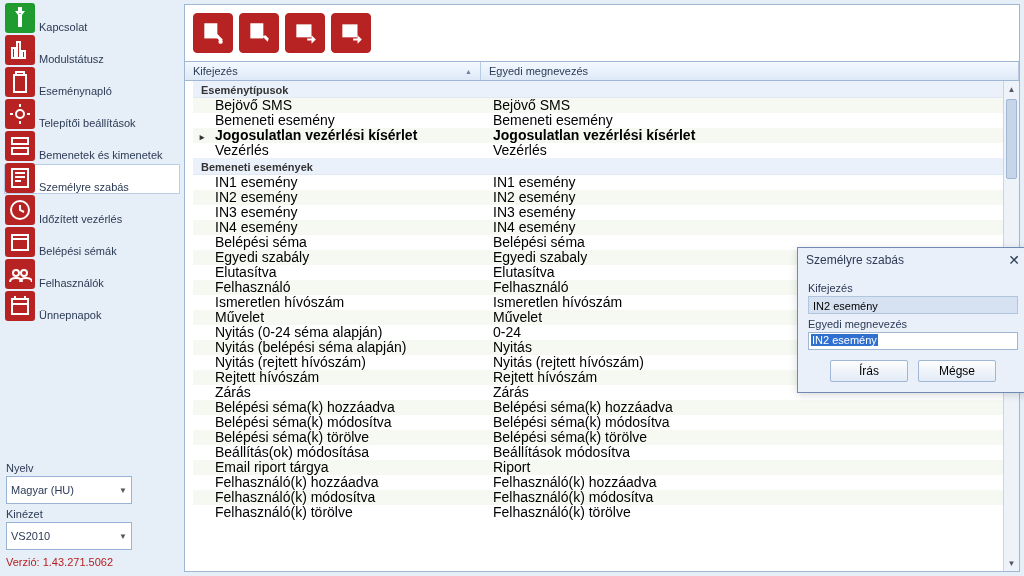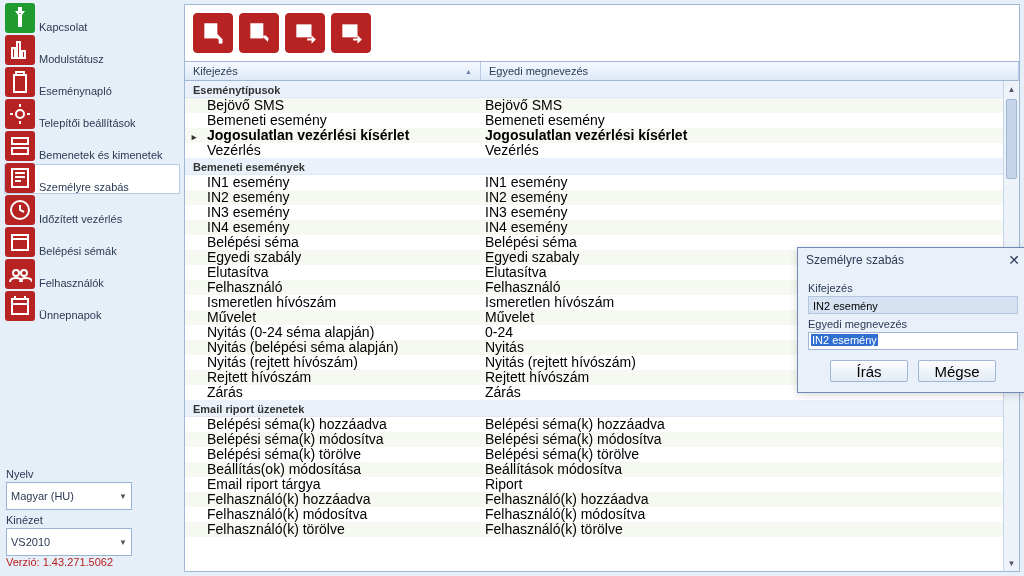--- a/index.html
+++ b/index.html
@@ -12,35 +12,35 @@
   .nav-item { display: flex; align-items: flex-end; height: 30px; border: 1px solid transparent; cursor: pointer; }
   .nav-item.selected { background: #fff; border: 1px solid #b9cde6; }
   .nav-icon { width: 30px; height: 30px; margin: 0 4px 0 0; display: flex; align-items: center; justify-content: center; border-radius: 3px; }
   .nav-icon svg { width: 24px; height: 24px; }
   .nav-label { color: #2b3a55; }
 
   .sidebar-bottom { margin-top: auto; padding: 4px 2px; color: #2b3a55; }
   .sb-label { margin: 4px 0 2px; }
   .sb-select { width: 126px; height: 28px; border: 1px solid #99b3d4; background: #fff; display: flex; align-items: center; padding: 0 4px; justify-content: space-between; }
   .sb-select::after { content: "▼"; font-size: 8px; color: #555; }
-  .version { color: #b81d1d; font-size: 11px; }
+  .version { margin-top: 6px; color: #b81d1d; font-size: 11px; }
 
   
   .main { flex: 1; border: 1px solid #9fb6d4; background: #fff; margin: 4px 4px 4px 0; position: relative; display: flex; flex-direction: column; }
   .toolbar { display: flex; gap: 6px; padding: 8px; }
   .tbtn { width: 40px; height: 40px; border: 1px solid #b72323; background: #b72323; border-radius: 4px; display: flex; align-items: center; justify-content: center; cursor: pointer; }
   .tbtn svg { width: 26px; height: 26px; }
 
   .columns { display: flex; border-top: 1px solid #9fb6d4; border-bottom: 1px solid #9fb6d4; background: linear-gradient(#f5f9ff,#dde9f7); height: 20px; align-items: center; font-size: 11px; color: #2b3a55; }
   .col-h { padding: 0 8px; border-right: 1px solid #b8cbe3; height: 100%; display: flex; align-items: center; }
   .col-h.exp { width: 296px; display: flex; justify-content: space-between; }
   .col-h.exp::after { content: "▲"; font-size: 7px; color: #6882a5; }
   .col-h.def { flex: 1; }
 
-  .grid { flex: 1; overflow-y: auto; position: relative; }
+  .grid { flex: 1; overflow-y: auto; position: relative; padding-left: 8px; }
   .group-header { background: #eaf1fb; font-weight: bold; padding: 2px 8px; height: 17px; line-height: 15px; color: #333; border-bottom: 1px solid #dfe8f3; }
   .row { display: flex; height: 15px; line-height: 15px; font-size: 14px; }
   .row:nth-child(even) { background: #f6f9f1; }
   .row .indicator { width: 18px; text-align: center; color: #333; }
   .row .c1 { width: 278px; padding-left: 4px; }
   .row .c2 { padding-left: 4px; }
   .row.bold { font-weight: bold; }
   .row.current .indicator::before { content: "▸"; font-size: 9px; }
 
   
@@ -52,21 +52,21 @@
   
   .dialog { position: absolute; left: 612px; top: 242px; width: 232px; border: 1px solid #6f8bb3; background: #e9f0fa; box-shadow: 0 2px 8px rgba(0,0,0,.15); }
   .dlg-title { display: flex; justify-content: space-between; align-items: center; padding: 4px 8px; font-size: 12px; color: #2b3a55; }
   .dlg-close { cursor: pointer; font-size: 14px; }
   .dlg-body { padding: 6px 10px 10px; }
   .dlg-label { font-size: 11px; color: #2b3a55; margin: 4px 0 2px; }
   .dlg-ro { background: #d6e2f1; border: 1px solid #b2c5de; padding: 2px 4px; height: 18px; line-height: 14px; }
   .dlg-input { background: #fff; border: 1px solid #9fb6d4; padding: 1px 2px; height: 18px; }
   .dlg-input .sel { background: #2f6fd0; color: #fff; padding: 0 1px; }
   .dlg-buttons { display: flex; gap: 10px; justify-content: center; margin-top: 10px; }
-  .dlg-btn { width: 78px; height: 22px; background: linear-gradient(#fdfdfe,#e2ebf6); border: 1px solid #9fb6d4; border-radius: 2px; cursor: pointer; font-size: 15px; }
+  .dlg-btn { width: 78px; height: 22px; background: linear-gradient(#fdfdfe,#e2ebf6); border: 1px solid #9fb6d4; border-radius: 2px; cursor: pointer; font-size: 12px; }
 
   .ic-green { background: #1f9b2f; }
   .ic-red { background: #b72323; }
 </style>
 </head>
 <body>
 
 <div class="root">
 
   <div class="sidebar">
@@ -294,21 +294,20 @@
         <div class="row">
           <span class="indicator"></span>
           <span class="c1">Rejtett hívószám</span>
           <span class="c2">Rejtett hívószám</span>
         </div>
         <div class="row">
           <span class="indicator"></span>
           <span class="c1">Zárás</span>
           <span class="c2">Zárás</span>
         </div>
-        <div class="group-header">Email riport üzenetek</div>
         <div class="row">
           <span class="indicator"></span>
           <span class="c1">Belépési séma(k) hozzáadva</span>
           <span class="c2">Belépési séma(k) hozzáadva</span>
         </div>
         <div class="row">
           <span class="indicator"></span>
           <span class="c1">Belépési séma(k) módosítva</span>
           <span class="c2">Belépési séma(k) módosítva</span>
         </div>

